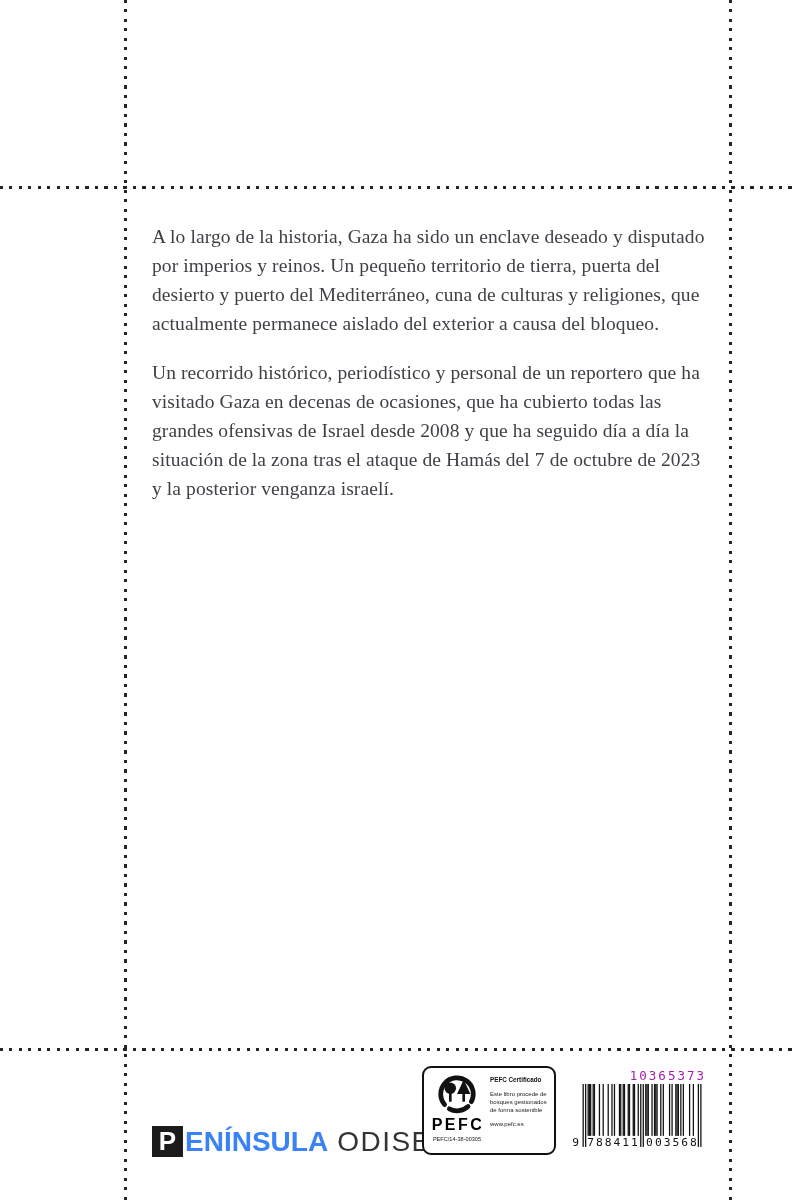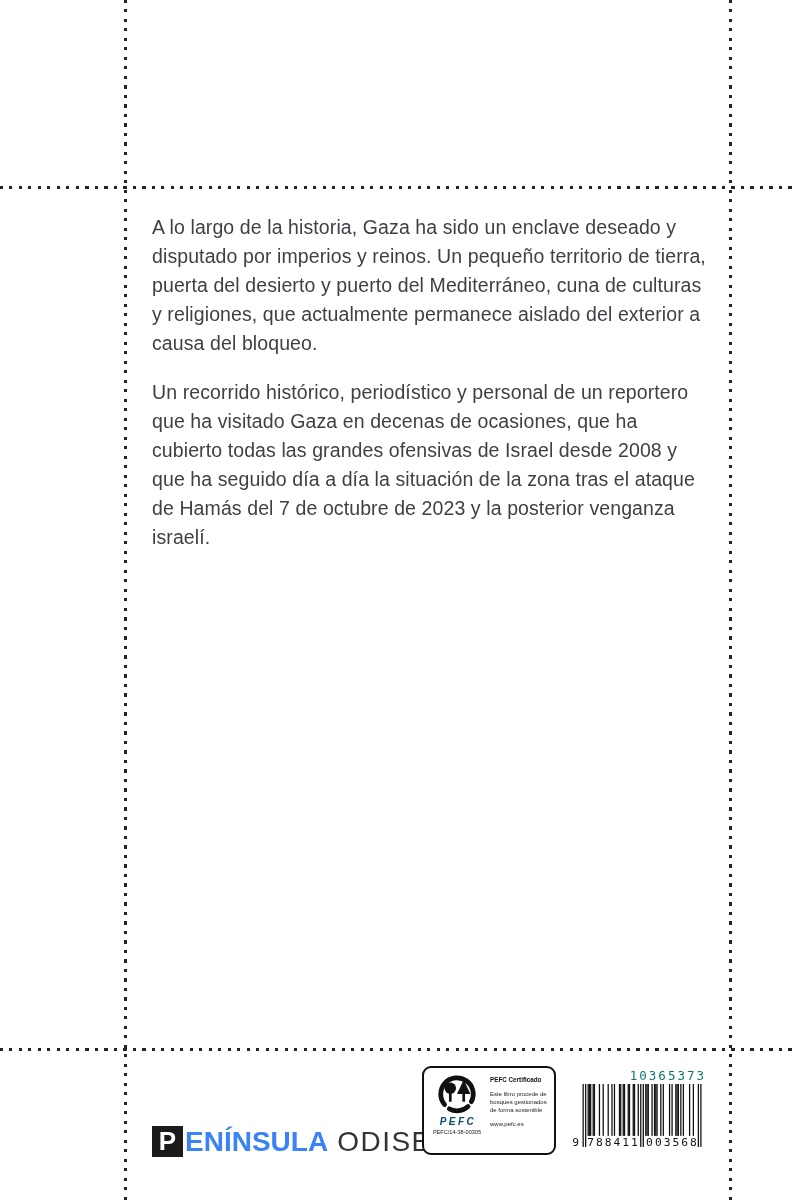--- a/index.html
+++ b/index.html
@@ -13,44 +13,44 @@
   .crop-v.left{left:124px}
   .crop-v.right{left:729px}
   .crop-h{position:absolute;left:0;right:0;height:3px;
     background-image:repeating-linear-gradient(to right,#242424 0 3px,transparent 3px 9.5px);}
   .crop-h.top{top:186px}
   .crop-h.bottom{top:1048px}
 
   
   .blurb{position:absolute;left:152px;top:205px;width:556px;
     font-size:19.5px;line-height:29px;color:#3f3f45;letter-spacing:.1px;}
-  .blurb p{margin:8px 0 20px 0;}
+  .blurb p{margin:17px 0 20px 0;font-family:Liberation Serif, serif;}
 
   
   .publisher{position:absolute;left:152px;top:1126px;display:flex;align-items:flex-end;}
   .psq{display:block;width:31px;height:31px;background:#1b1b1b;color:#ffffff;
     font-weight:700;font-size:26px;line-height:31px;text-align:center;}
   .pname{font-weight:700;font-size:28px;line-height:30px;color:#3b82f6;margin-left:2px;letter-spacing:0;}
   .pcoll{font-weight:400;font-size:28px;line-height:30px;color:#333;margin-left:9px;letter-spacing:1.5px;}
 
   
   .pefc{position:absolute;left:422px;top:1066px;width:134px;height:89px;box-sizing:border-box;
     border:2.5px solid #111;border-radius:9px;background:#fff;display:flex;}
   .pefc-left{width:66px;display:flex;flex-direction:column;align-items:center;padding-top:5px;}
-  .pefc-word{font-weight:700;font-size:10px;letter-spacing:2.5px;color:#0c4a6e;margin-top:-1px;padding-left:2px;font-style:italic;}
+  .pefc-word{font-weight:700;font-size:16px;letter-spacing:2.5px;color:#000000;margin-top:-1px;padding-left:2px;}
   .pefc-lic{font-size:5.6px;color:#222;margin-top:2px;white-space:nowrap;}
   .pefc-right{flex:1;padding:8px 4px 6px 0;display:flex;flex-direction:column;}
   .pefc-title{font-weight:700;font-size:6.3px;color:#111;margin-bottom:7px;}
   .pefc-desc{font-size:6px;line-height:8px;color:#222;margin-bottom:7px;}
   .pefc-url{font-size:6px;color:#222;}
 
   
   .barcode{position:absolute;left:570px;top:1068px;width:140px;}
   .bc-num{font-family:"DejaVu Sans Mono","Liberation Mono",monospace;font-size:12.5px;
-    letter-spacing:2px;color:#0f766e;text-align:right;padding-right:4px;margin-bottom:1px;}
+    letter-spacing:2px;color:#a21caf;text-align:right;padding-right:4px;margin-bottom:1px;}
   .bc-bars{display:block;}
 </style>
 </head>
 <body>
 
 <div class="cover">
 
   <div class="crop-v left"></div>
   <div class="crop-v right"></div>
   <div class="crop-h top"></div>

